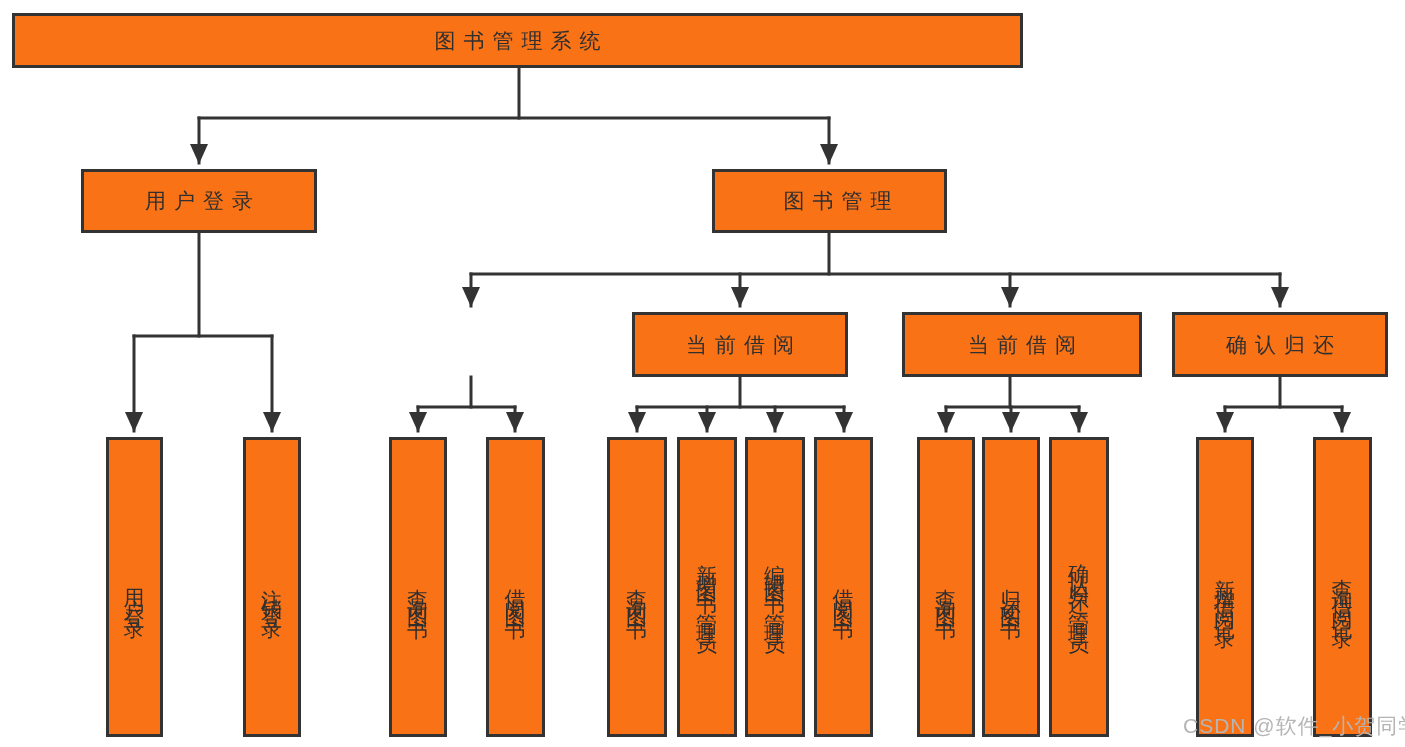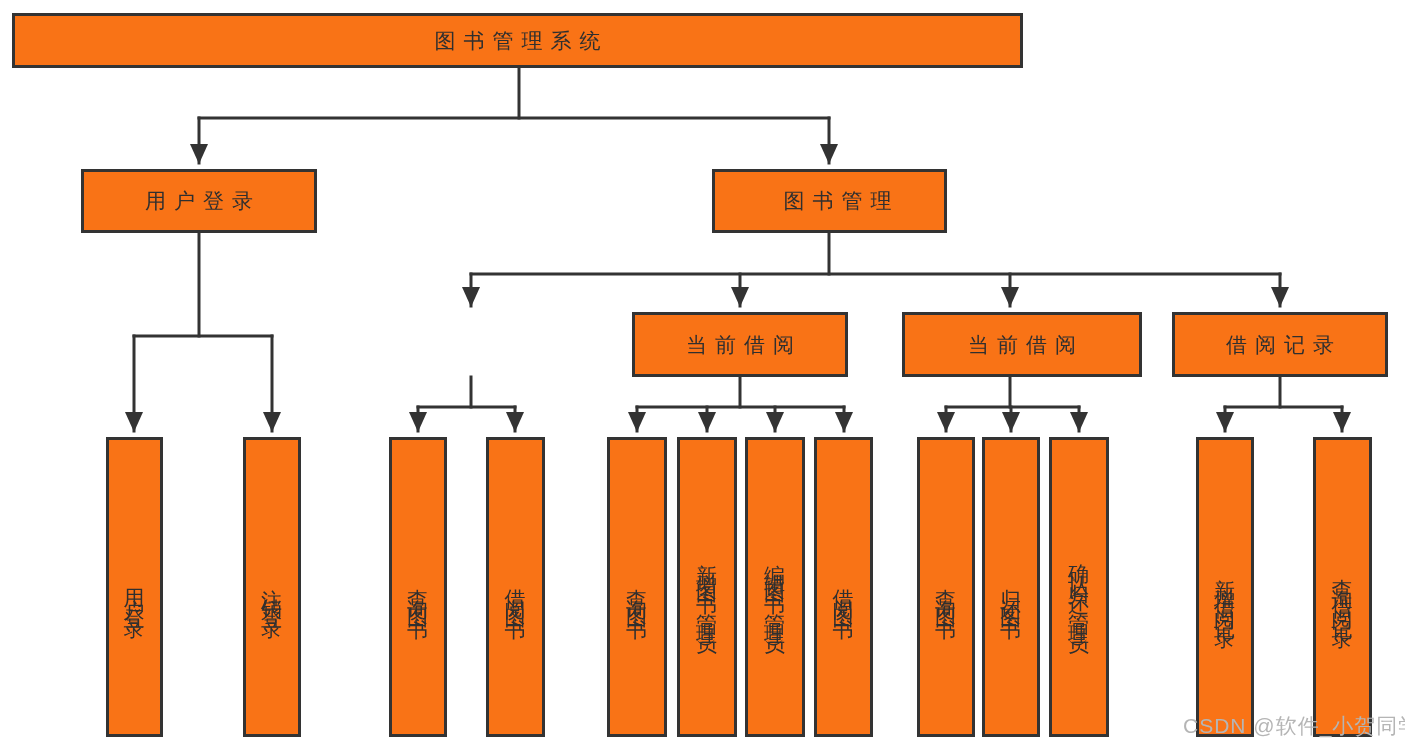--- a/index.html
+++ b/index.html
@@ -124,21 +124,21 @@
     <span>图书管理</span>
   </div>
 
   <div class="node h" style="left:632px; top:312px; width:216px; height:65px;">
     <span>当前借阅</span>
   </div>
   <div class="node h" style="left:902px; top:312px; width:240px; height:65px;">
     <span>当前借阅</span>
   </div>
   <div class="node h" style="left:1172px; top:312px; width:216px; height:65px;">
-    <span>借阅记录</span>
+    <span>确认归还</span>
   </div>
 
   <div class="node v" style="left:106px; top:437px; width:57px; height:300px;">
     <span>用户登录</span>
   </div>
   <div class="node v" style="left:243px; top:437px; width:58px; height:300px;">
     <span>注销登录</span>
   </div>
 
   <div class="node v" style="left:389px; top:437px; width:58px; height:300px;">

